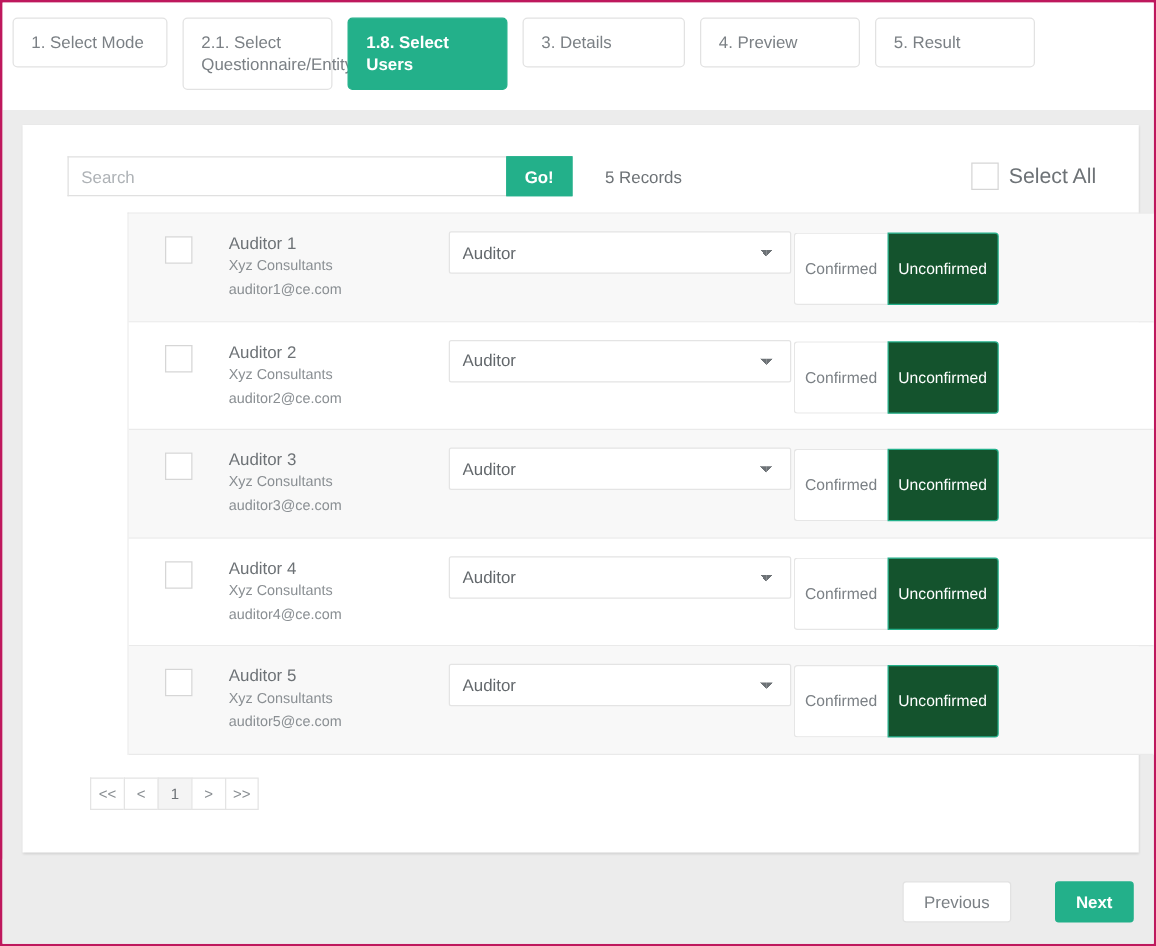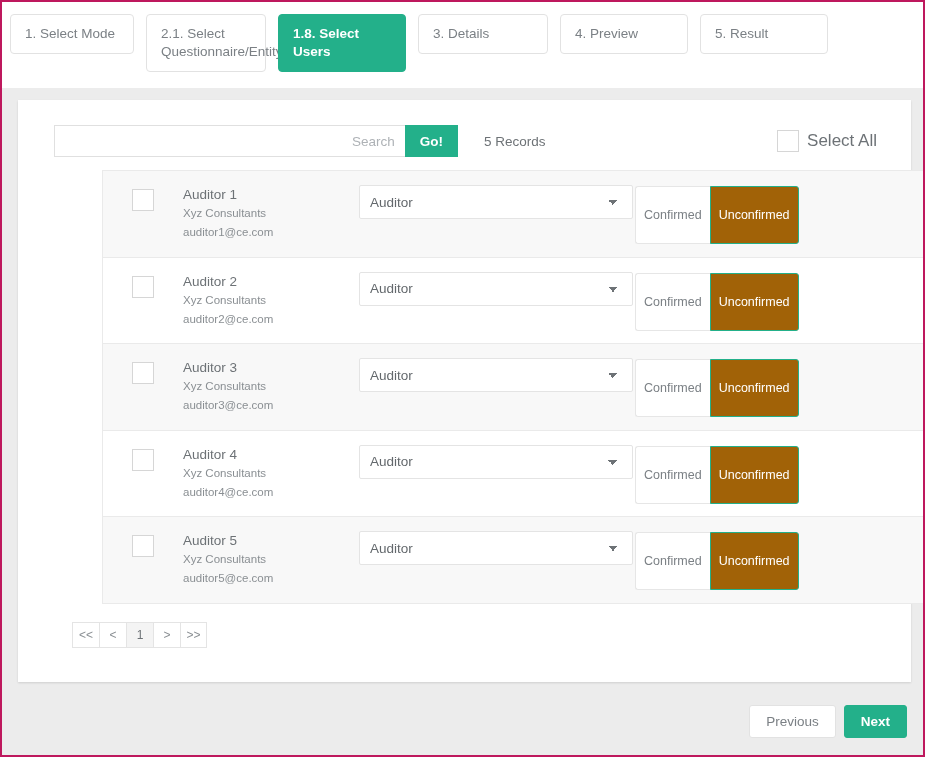--- a/index.html
+++ b/index.html
@@ -106,21 +106,20 @@
     flex: 1 1 auto;
     box-sizing: border-box;
     border: 1px solid #e0e0e0;
     border-right: none;
     background: #ffffff;
     font-family: "Liberation Sans", sans-serif;
     font-size: 13.5px;
     color: #8b5cf6;
     padding: 0 10px;
     outline: none;
-    text-align: right;
   }
   .search-input::placeholder { color: #aeb2b6; }
   .search-go {
     box-sizing: border-box;
     border: 1px solid #23b08a;
     background: #23b08a;
     color: #ffffff;
     font-family: "Liberation Sans", sans-serif;
     font-size: 13.5px;
     font-weight: bold;
@@ -232,21 +231,21 @@
     cursor: pointer;
     border: 1px solid #e6e6e6;
   }
   .status-btn.off {
     background: #ffffff;
     color: #7b8085;
     border-right: none;
     border-radius: 3px 0 0 3px;
   }
   .status-btn.on {
-    background: #a16207;
+    background: #14532d;
     border-color: #23b08a;
     color: #ffffff;
     border-radius: 0 3px 3px 0;
   }
 
   
   .pagination {
     display: flex;
     margin: 18px 0 0 54px;
   }
@@ -295,20 +294,21 @@
     background: #ffffff;
     border: 1px solid #e2e2e2;
     color: #7b8085;
     margin-right: 8px;
   }
   .footer-btn.primary {
     background: #23b08a;
     border: 1px solid #23b08a;
     color: #ffffff;
     font-weight: bold;
+    margin-left: 27px;
   }
 </style>
 </head>
 <body>
 
 <div class="app-frame">
 
   <div class="wizard-bar">
     <div class="wizard-tabs">
       <div class="wizard-tab w1">

